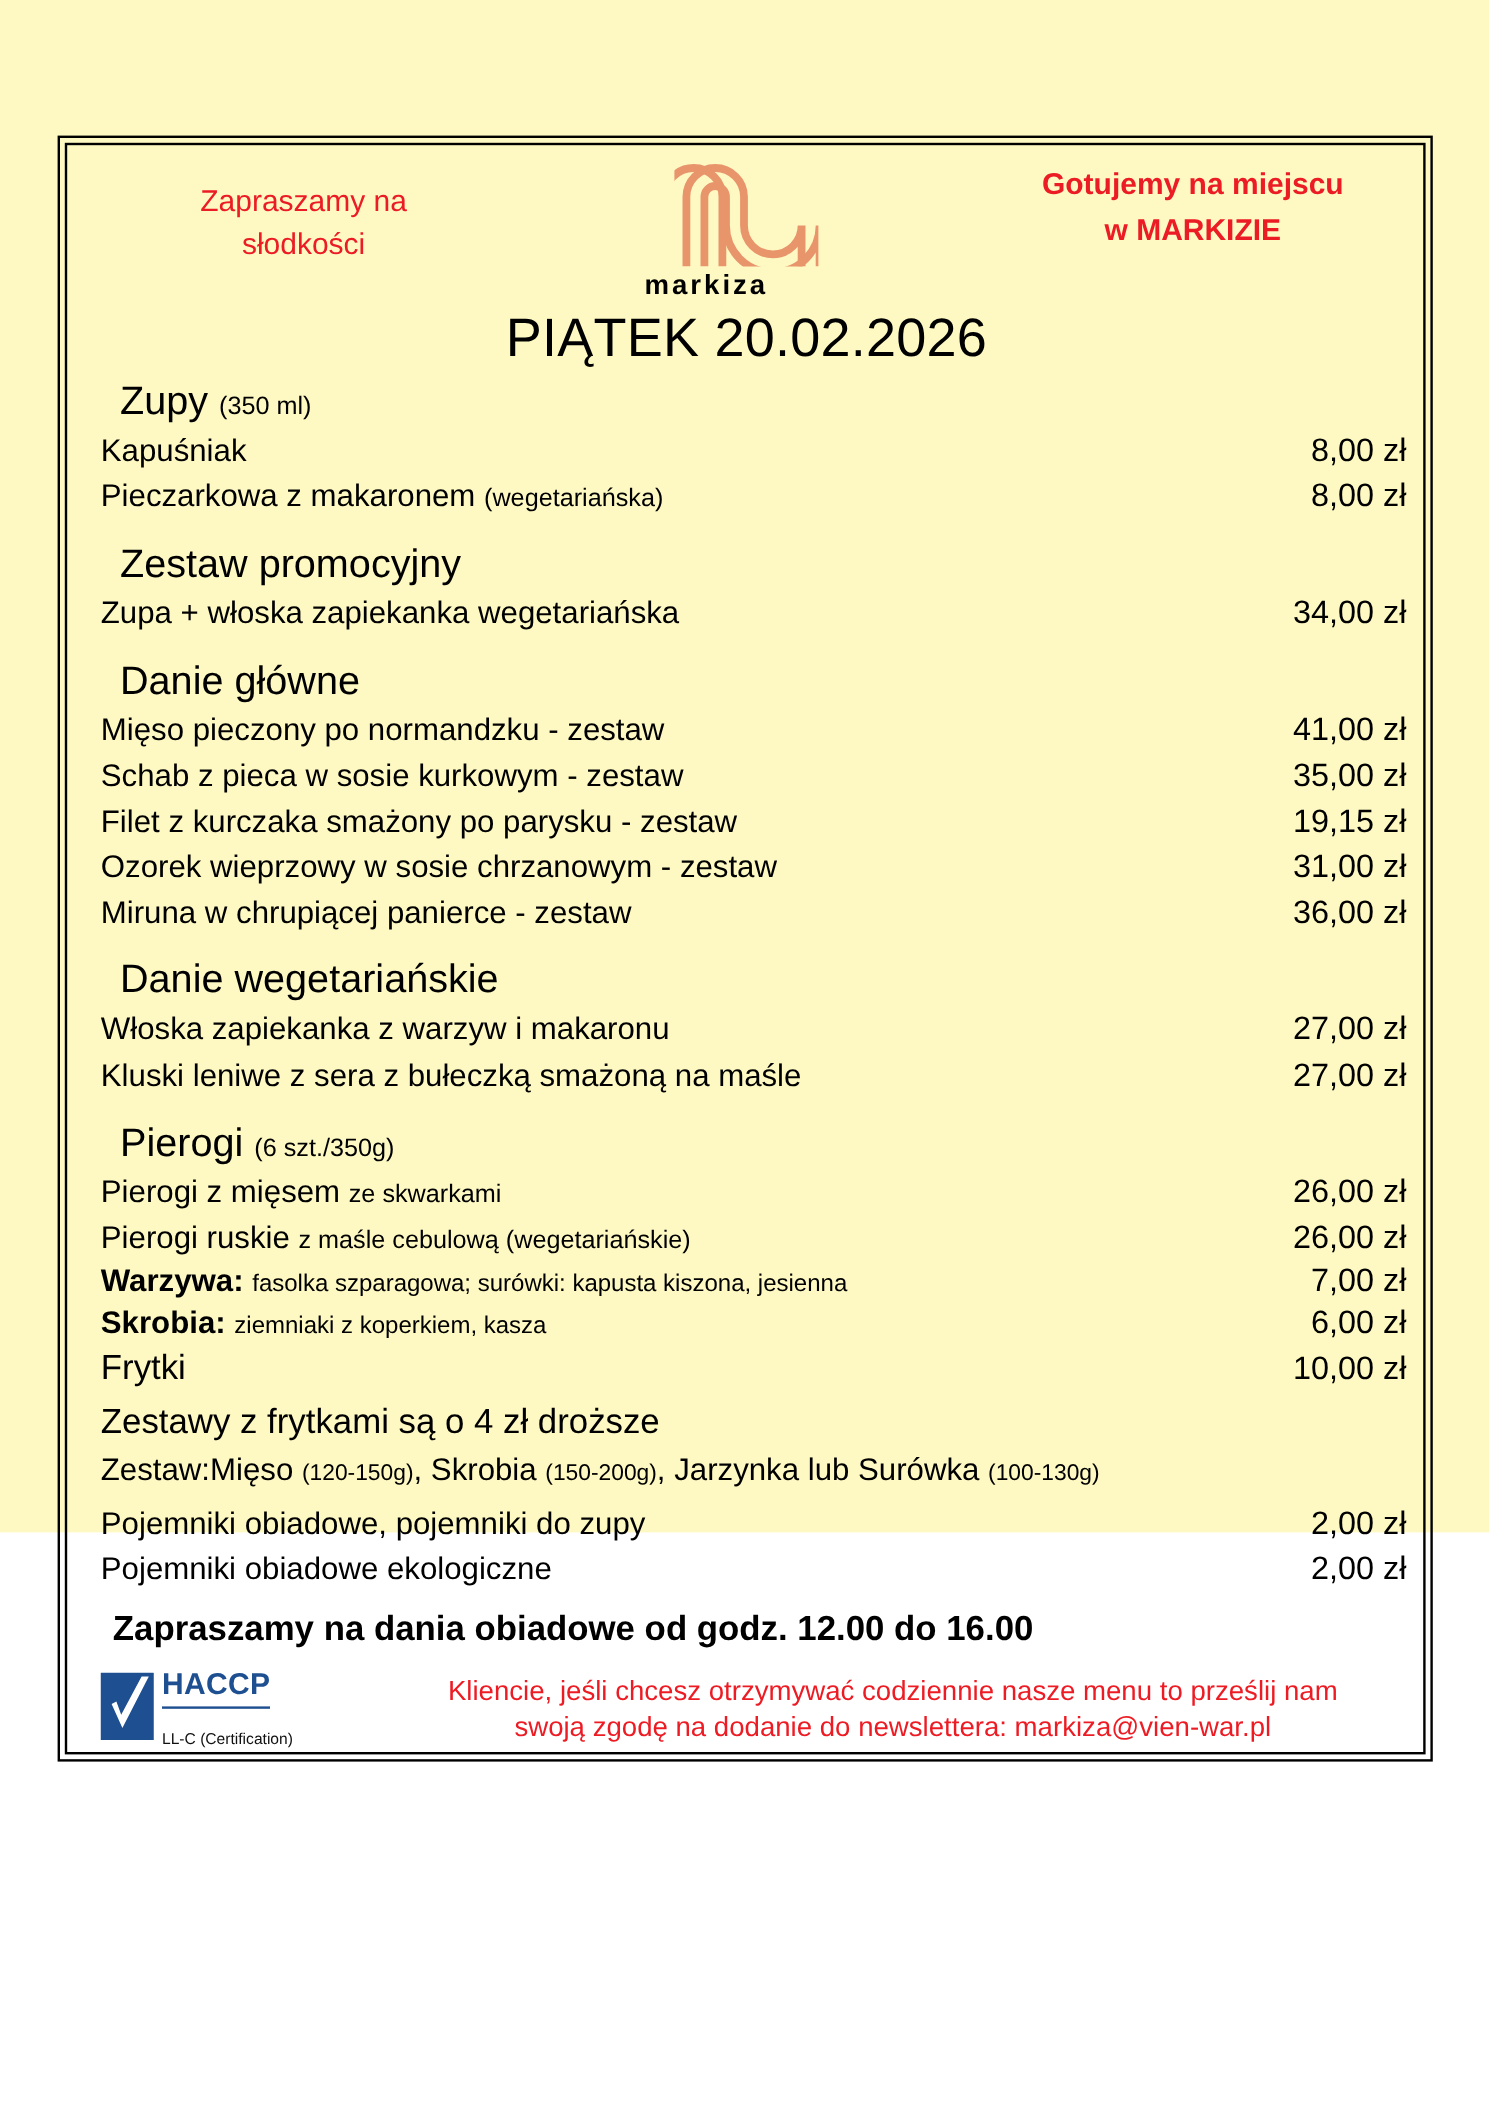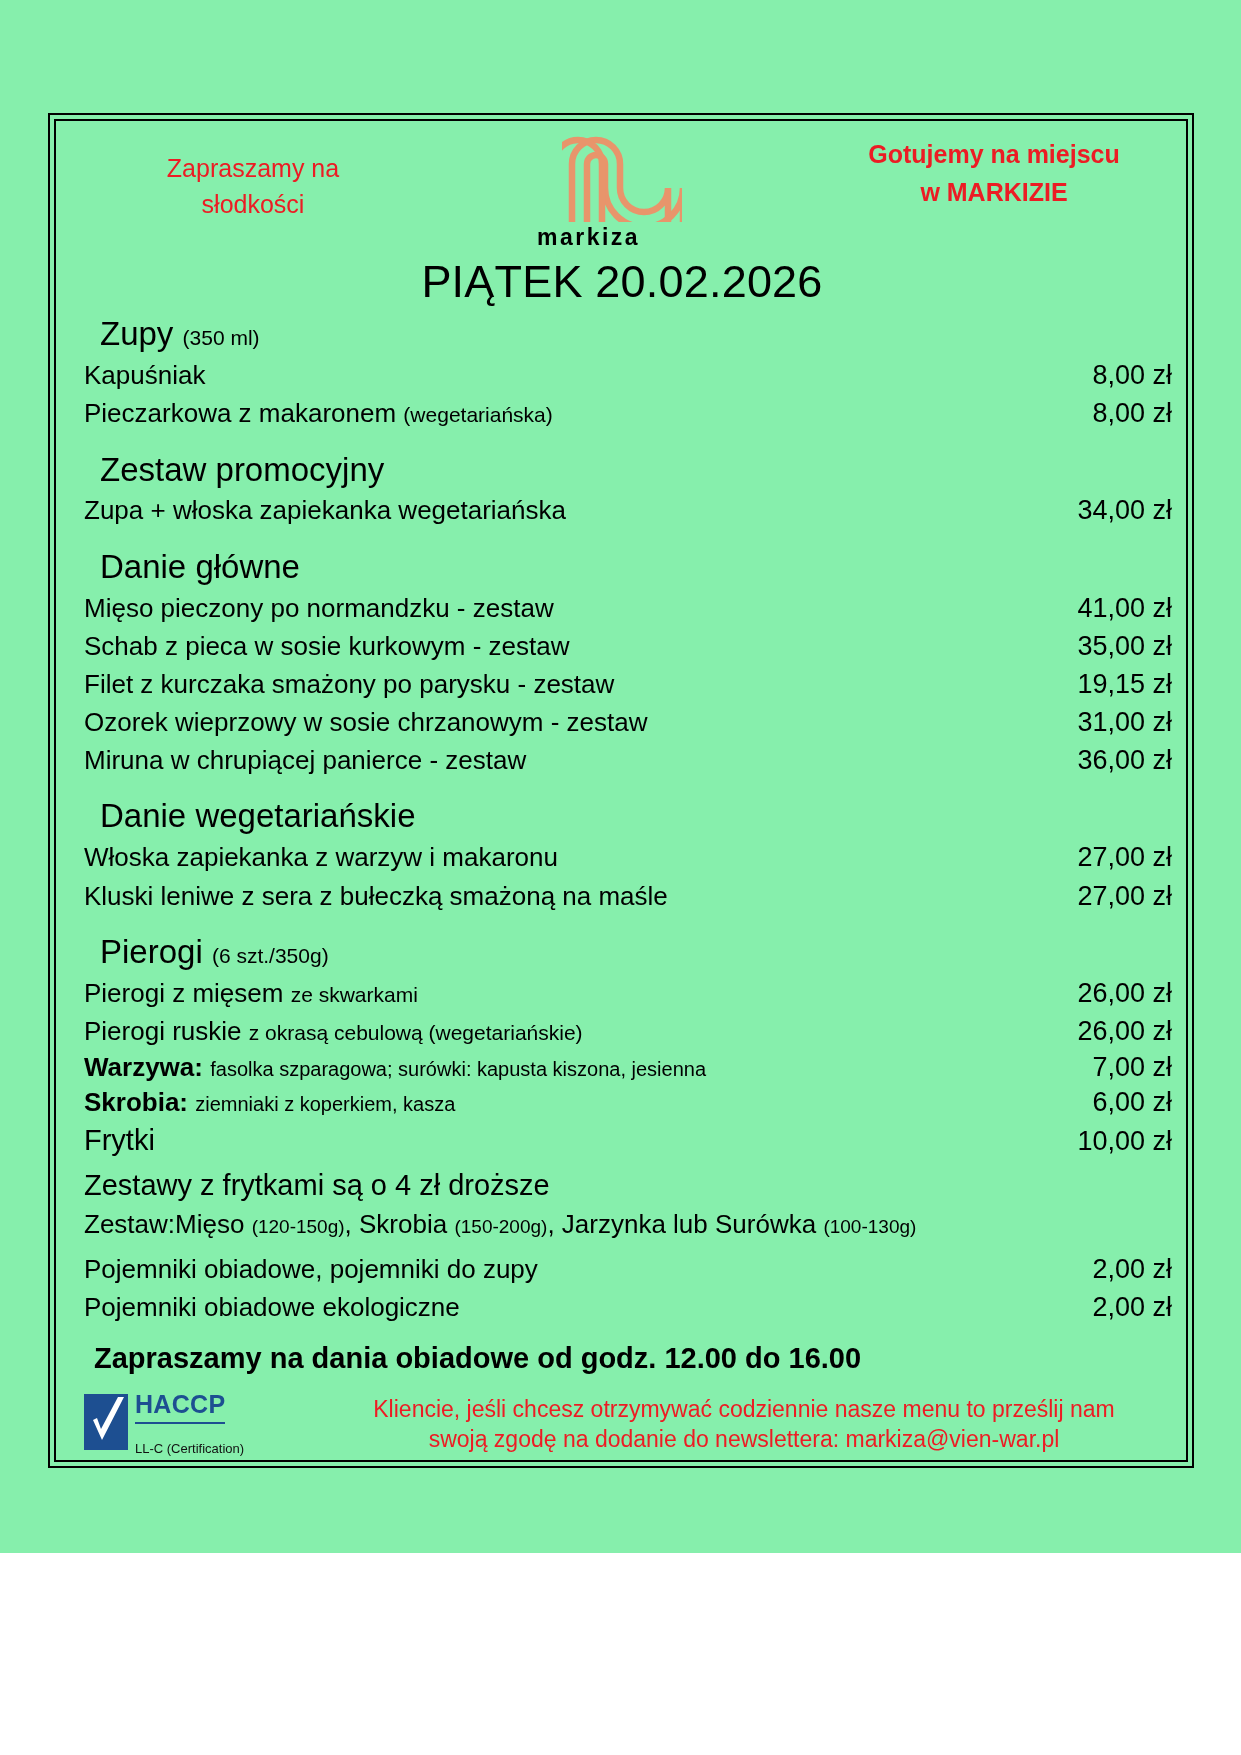--- a/index.html
+++ b/index.html
@@ -13,22 +13,22 @@
     font-family: "Liberation Sans", sans-serif;
     color: #000000;
     position: relative;
     overflow: hidden;
   }
 
   .page {
     position: absolute;
     left: 0; top: 0;
     width: 1241px;
-    height: 1553px;
-    background: #86efac;
+    height: 1277px;
+    background: #fef9c3;
   }
 
   
   .frame-outer {
     position: absolute;
     left: 48px;
     top: 113px;
     width: 1146px;
     height: 1355px;
     border: 2px solid #000;
@@ -325,21 +325,21 @@
     <div class="row">
       <span class="name">
         <span>Pierogi z mięsem</span>
         <span class="sub">ze skwarkami</span>
       </span>
       <span class="price">26,00 zł</span>
     </div>
     <div class="row">
       <span class="name">
         <span>Pierogi ruskie</span>
-        <span class="sub">z okrasą cebulową (wegetariańskie)</span>
+        <span class="sub">z maśle cebulową (wegetariańskie)</span>
       </span>
       <span class="price">26,00 zł</span>
     </div>
 
     <div class="row bold-lead tight">
       <span class="name">
         <span class="lead">Warzywa:</span>
         <span class="sub">fasolka szparagowa; surówki: kapusta kiszona, jesienna</span>
       </span>
       <span class="price">7,00 zł</span>

